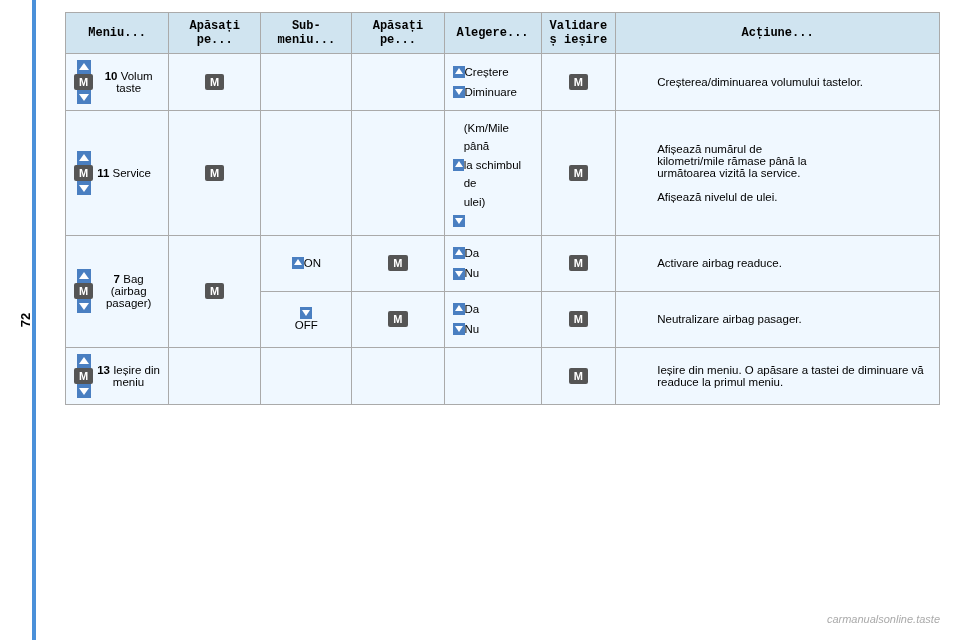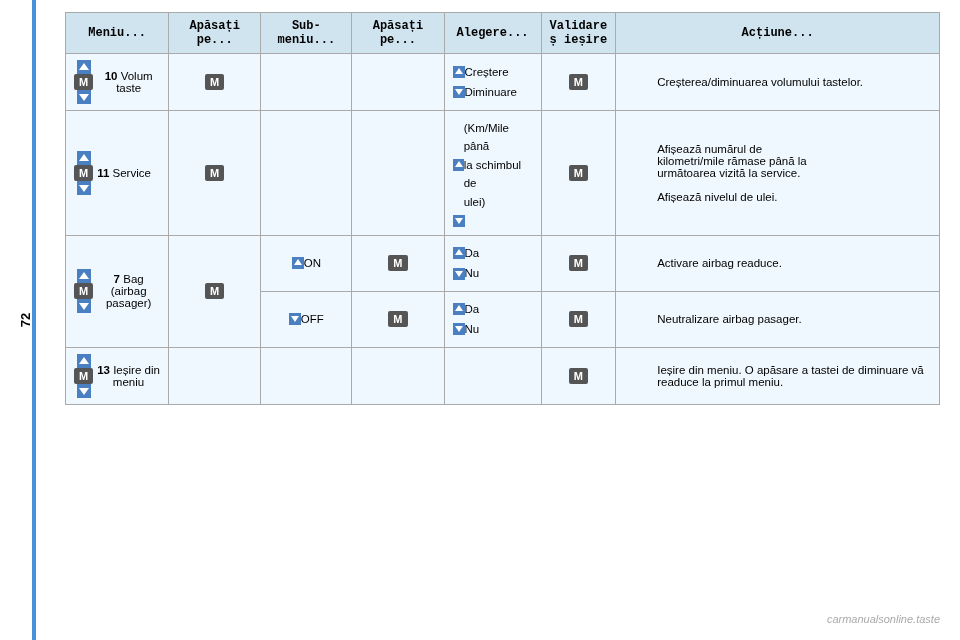--- a/index.html
+++ b/index.html
@@ -280,21 +280,21 @@
             <span>Nu</span>
           </div>
         </td>
         <td>
           <div class="btn-m">M</div>
         </td>
         <td class="action-col">Activare airbag readuce.</td>
       </tr>
       <tr>
         <td>
-          <div class="choice-row" style="justify-content:center;">
+          <div class="choice-row" style="justify-content:center;flex-direction:column;">
             <div class="small-arrow-down"></div>
             <span>OFF</span>
           </div>
         </td>
         <td>
           <div class="btn-m">M</div>
         </td>
         <td class="choice-cell">
           <div class="choice-row">
             <div class="small-arrow-up"></div>

